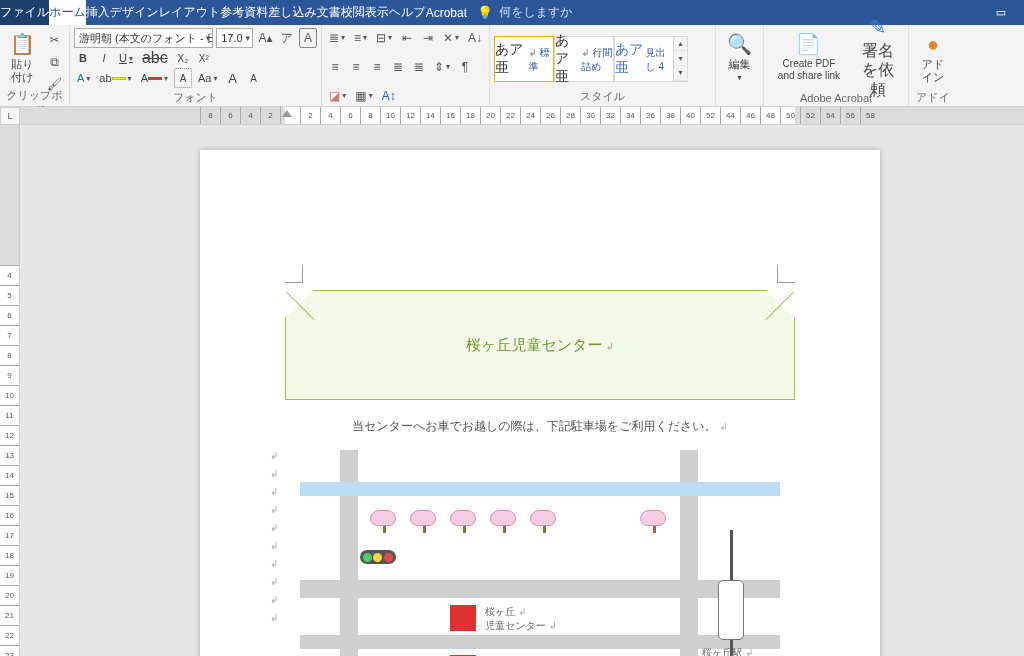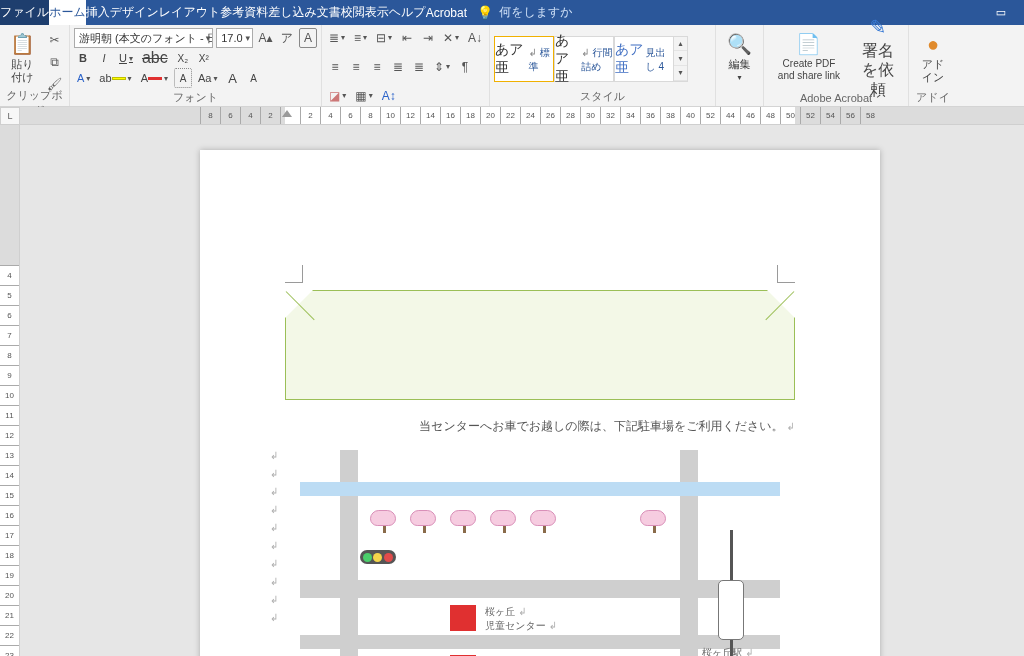--- a/index.html
+++ b/index.html
@@ -61,21 +61,21 @@
 
 .hdr { position:absolute; left:85px; right:85px; top:140px; height:110px; background:#f3f8e7; border:1px solid #9bbf57; display:flex; flex-direction:column; align-items:center; justify-content:center; }
 .hdr .clip { position:absolute; top:-1px; left:-1px; width:0;height:0;border-top:28px solid #fff;border-right:28px solid transparent;}
 .hdr .clipR{ position:absolute; top:-1px; right:-1px; width:0;height:0;border-top:28px solid #fff;border-left:28px solid transparent;}
 .hdr .clipB{ position:absolute; top:0; left:0; width:40px; height:0; border-top:1px solid #9bbf57; transform-origin:left; transform:rotate(45deg);}
 .hdr .clipBR{ position:absolute; top:0; right:0; width:40px; height:0; border-top:1px solid #9bbf57; transform-origin:right; transform:rotate(-45deg);}
 .hdr-line1 { color:#6b9a2b; font-size:15px; font-family:"Yu Mincho",serif; }
 .hdr-line2 { color:#6b9a2b; font-size:26px; font-family:"Yu Mincho",serif; margin-top:10px; }
 .ret { color:#b0b0b0; font-size:10px; margin-left:3px; }
 
-.intro { position:absolute; left:85px; right:85px; top:268px; text-align:right; font-size:12px; color:#555; font-family:"Yu Mincho",serif;}
+.intro { position:absolute; left:85px; right:85px; top:268px; text-align:center; font-size:12px; color:#555; font-family:"Yu Mincho",serif;}
 
 
 .map { position:absolute; left:100px; right:100px; top:300px; height:250px; }
 .road { position:absolute; background:#cfcfcf; }
 .blue { position:absolute; background:#bcdcf4; }
 .tree { position:absolute; width:28px; height:24px; }
 .tree .crown { width:26px;height:16px;background:#f6cce0;border:1px solid #d98fb8;border-radius:12px 12px 10px 10px; }
 .tree .trunk { width:3px;height:7px;background:#8a6b4a;margin:0 auto; }
 .signal { position:absolute; width:36px; height:14px; background:#555; border-radius:7px; display:flex; align-items:center; justify-content:space-around; padding:0 2px;}
 .signal span { width:9px;height:9px;border-radius:50%; }
@@ -332,20 +332,21 @@
         <div class="pmark" style="top: 426px;">↲</div>
         <div class="pmark" style="top: 444px;">↲</div>
         <div class="pmark" style="top: 462px;">↲</div>
       </div>
 
     <div class="hdr">
       <div class="clip"></div>
         <div class="clipR"></div>
         <div class="clipB"></div>
         <div class="clipBR"></div>
+      <div class="hdr-line1"><span>桜ヶ丘児童センター</span><span class="ret">↲</span></div>
     </div>
 
     <div class="intro"><span>当センターへお車でお越しの際は、下記駐車場をご利用ください。</span><span class="ret">↲</span></div>
 
     <div class="map">
 
       <div class="road" style="left:40px;top:0;width:18px;height:250px"></div>
       <div class="road" style="left:380px;top:0;width:18px;height:250px"></div>
       <div class="road" style="left:0;top:130px;height:18px;width:480px"></div>
       <div class="road" style="left:0;top:185px;height:14px;width:480px"></div>

